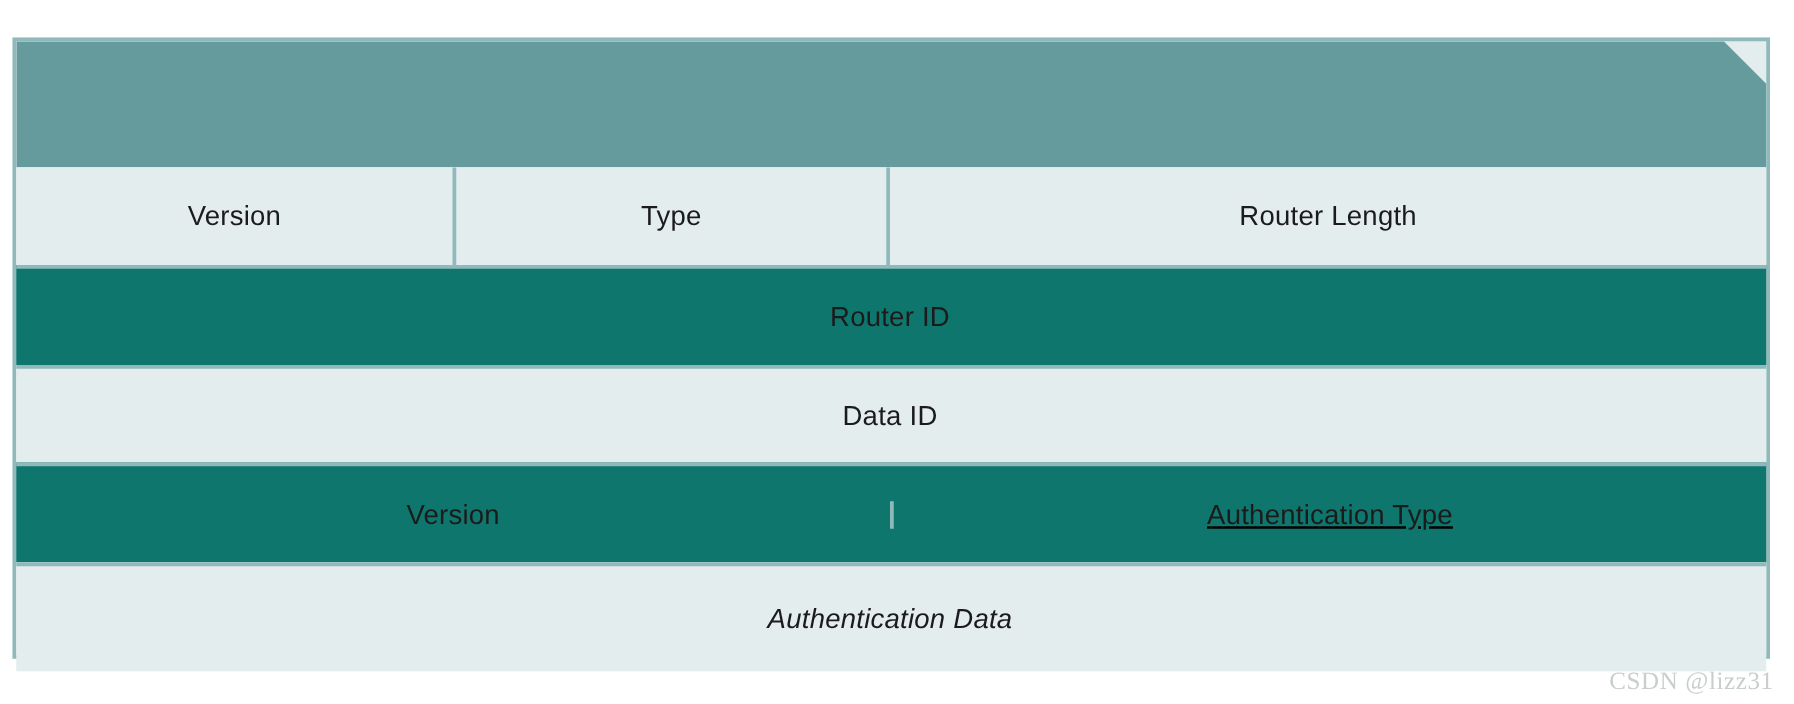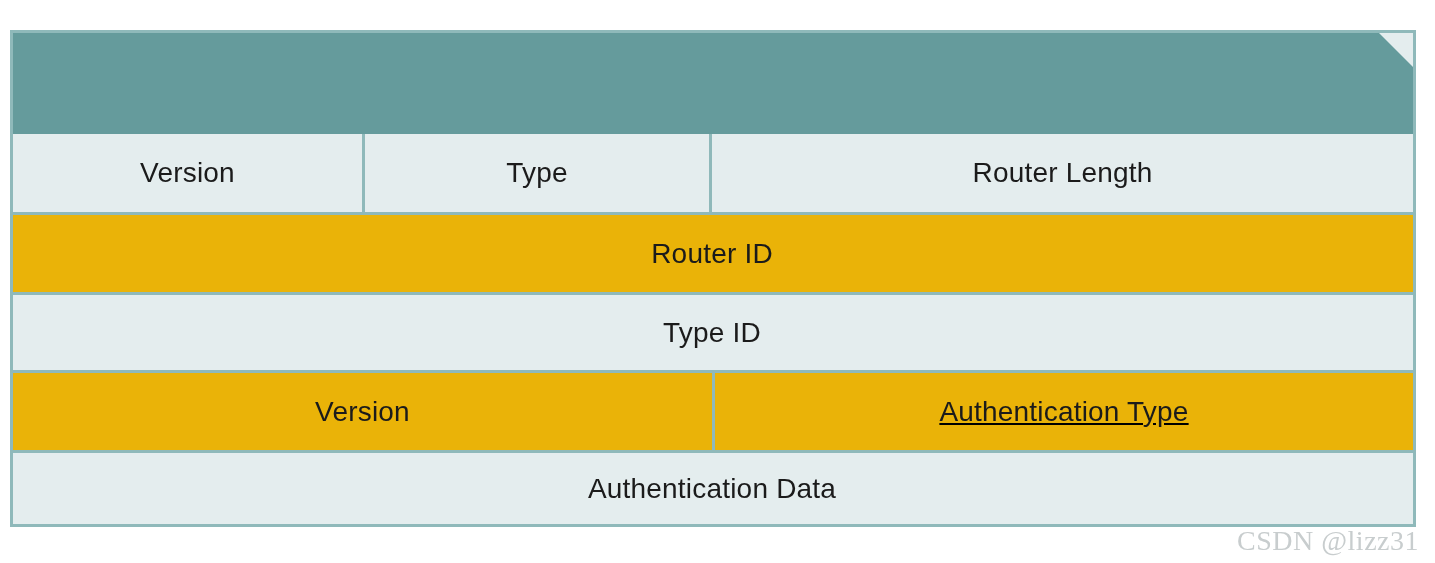--- a/index.html
+++ b/index.html
@@ -54,38 +54,38 @@
     position: relative;
     display: flex;
     box-sizing: border-box;
     border-top: 3px solid #8fb9ba;
     flex: 0 0 auto;
   }
   .row:first-child { border-top: none; }
 
   .row-h78 { height: 78px; }
   .row-h80 { height: 80px; }
-  .row-h74 { height: 74px; }
+  .row-h74 { height: 87px; font-style: italic; }
 
   .shade-a { background: #e4edee; }
-  .shade-b { background: #eab308; }
+  .shade-b { background: #0f766e; align-items: center; }
 
   
   .cell {
     display: flex;
     align-items: center;
     justify-content: center;
     box-sizing: border-box;
     position: relative;
   }
   .cell + .cell {
     border-left: 3px solid #8fb9ba;
   }
   .cell-label {
-    font-size: 28px;
+    font-size: 22px;
     color: #1b1b1b;
     letter-spacing: 0.2px;
     white-space: nowrap;
     line-height: 1;
   }
 
   
   .col-version { flex: 0 0 349px; }
   .col-type    { flex: 0 0 347px; }
   .col-packet  { flex: 1 1 auto; }
@@ -102,21 +102,21 @@
     position: absolute;
     left: 699px;
     transform: translateX(-50%);
   }
 
   
   #watermark {
     position: absolute;
     right: 16px;
     bottom: 6px;
-    font-size: 28px;
+    font-size: 20px;
     color: #c8cdce;
     letter-spacing: 0.5px;
     white-space: nowrap;
     font-family: "Liberation Serif", serif;
     pointer-events: none;
   }
 </style>
 </head>
 <body>
 
@@ -137,21 +137,21 @@
           <span class="cell-label">Router Length</span>
         </div>
       </div>
       <div class="row shade-b row-h80">
         <div class="cell col-full">
           <span class="cell-label">Router ID</span>
         </div>
       </div>
       <div class="row shade-a row-h78">
         <div class="cell col-full">
-          <span class="cell-label">Type ID</span>
+          <span class="cell-label">Data ID</span>
         </div>
       </div>
       <div class="row shade-b row-h80">
         <div class="cell col-checksum">
           <span class="cell-label">Version</span>
         </div>
         <div class="cell col-authtype">
           <span class="cell-label">Authentication Type</span>
         </div>
       </div>

